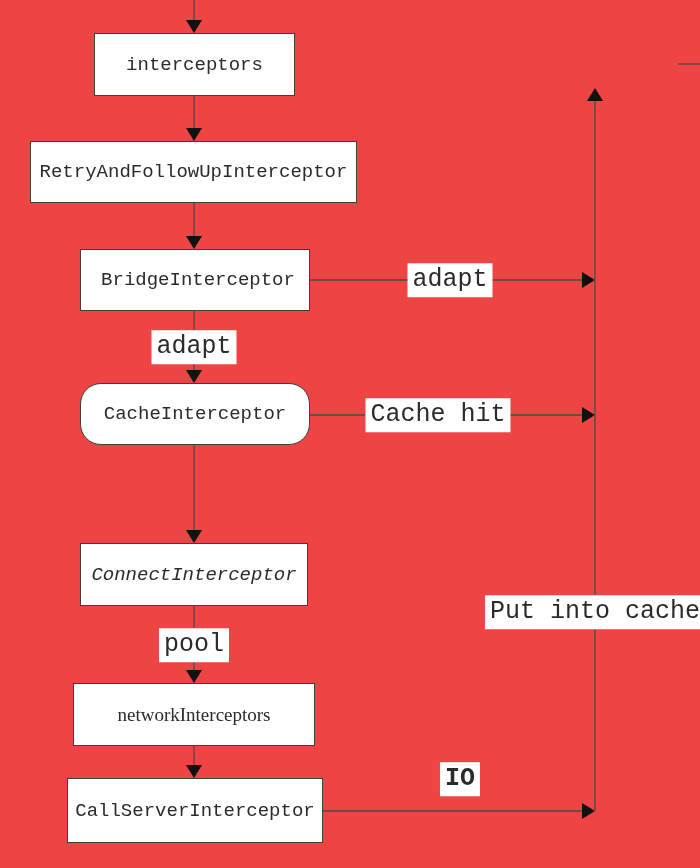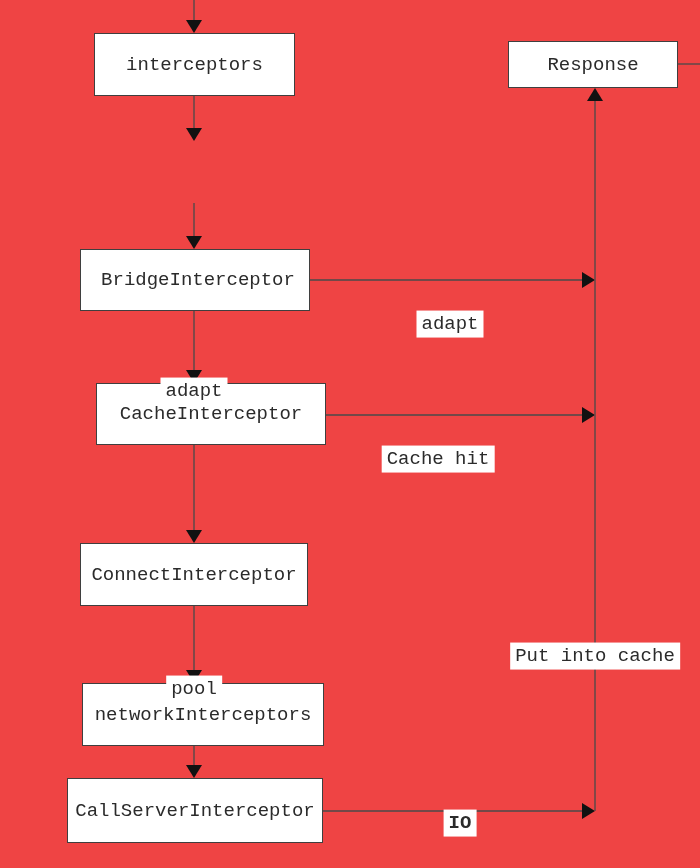--- a/index.html
+++ b/index.html
@@ -31,33 +31,32 @@
     display: flex;
     align-items: center;
     justify-content: center;
     font-size: 19px;
     white-space: nowrap;
   }
   .edge-label {
     position: absolute;
     transform: translate(-50%, -50%);
     background: #ffffff;
-    font-size: 19px;
+    font-size: 25px;
     line-height: 1.1;
     padding: 3px 5px;
     white-space: nowrap;
-    margin-top: 44px;
   }
   
   #n-interceptors { left: 94px;  top: 33px;  width: 201px; height: 63px; }
   #n-retry        { left: 30px;  top: 141px; width: 327px; height: 62px; }
   #n-bridge       { left: 80px;  top: 249px; width: 230px; height: 62px; padding-left: 6px; }
-  #n-cache        { left: 96px;  top: 383px; width: 230px; height: 62px; }
-  #n-connect      { left: 80px;  top: 543px; width: 228px; height: 63px; }
-  #n-network      { left: 82px;  top: 683px; width: 242px; height: 63px; }
+  #n-cache        { left: 80px;  top: 383px; width: 230px; height: 62px; border-radius: 21px; }
+  #n-connect      { left: 80px;  top: 543px; width: 228px; height: 63px; font-style: italic; }
+  #n-network      { left: 73px;  top: 683px; width: 242px; height: 63px; font-family: Liberation Serif, serif; }
   #n-callserver   { left: 67px;  top: 778px; width: 256px; height: 65px; }
   #n-response     { left: 508px; top: 41px;  width: 170px; height: 47px; }
   
   #l-adapt-down     { left: 194px; top: 347px; }
   #l-cache-miss     { left: 194px; top: 495px; }
   #l-pool           { left: 194px; top: 645px; }
   #l-adapt-right    { left: 450px; top: 280px; }
   #l-cache-hit      { left: 438px; top: 415px; }
   #l-io             { left: 460px; top: 779px; font-weight: bold; }
   #l-put-into-cache { left: 595px; top: 612px; }
@@ -99,26 +98,26 @@
     <line x1="323" y1="811" x2="582" y2="811"></line>
     <polygon points="582,803 582,819 595,811"></polygon>
 
     <line x1="595" y1="811" x2="595" y2="101"></line>
     <polygon points="587,101 603,101 595,88"></polygon>
 
     <line x1="678" y1="64" x2="700" y2="64"></line>
   </svg>
 
   <div class="node" id="n-interceptors">interceptors</div>
+  <div class="node" id="n-retry">RetryAndFollowUpInterceptor</div>
   <div class="node" id="n-bridge">BridgeInterceptor</div>
   <div class="node" id="n-cache">CacheInterceptor</div>
   <div class="node" id="n-connect">ConnectInterceptor</div>
   <div class="node" id="n-network">networkInterceptors</div>
   <div class="node" id="n-callserver">CallServerInterceptor</div>
-  <div class="node" id="n-response">Response</div>
 
   <div class="edge-label" id="l-adapt-down">adapt</div>
   <div class="edge-label" id="l-pool">pool</div>
   <div class="edge-label" id="l-adapt-right">adapt</div>
   <div class="edge-label" id="l-cache-hit">Cache hit</div>
   <div class="edge-label" id="l-io">IO</div>
   <div class="edge-label" id="l-put-into-cache">Put into cache</div>
 
 </div>
 

